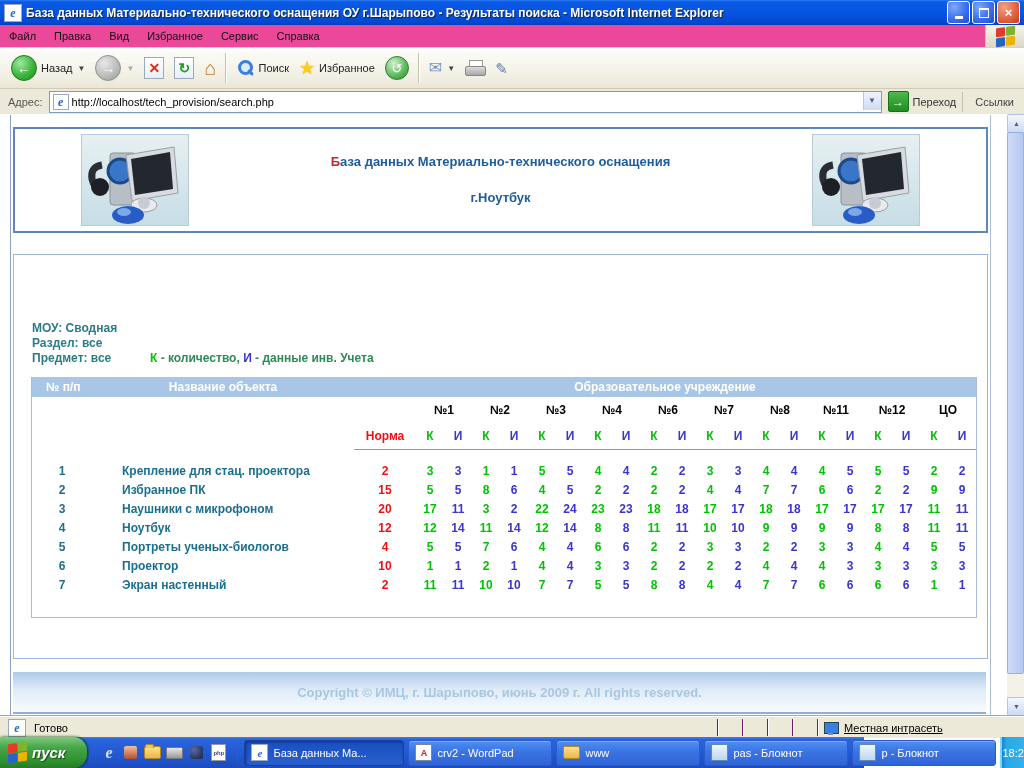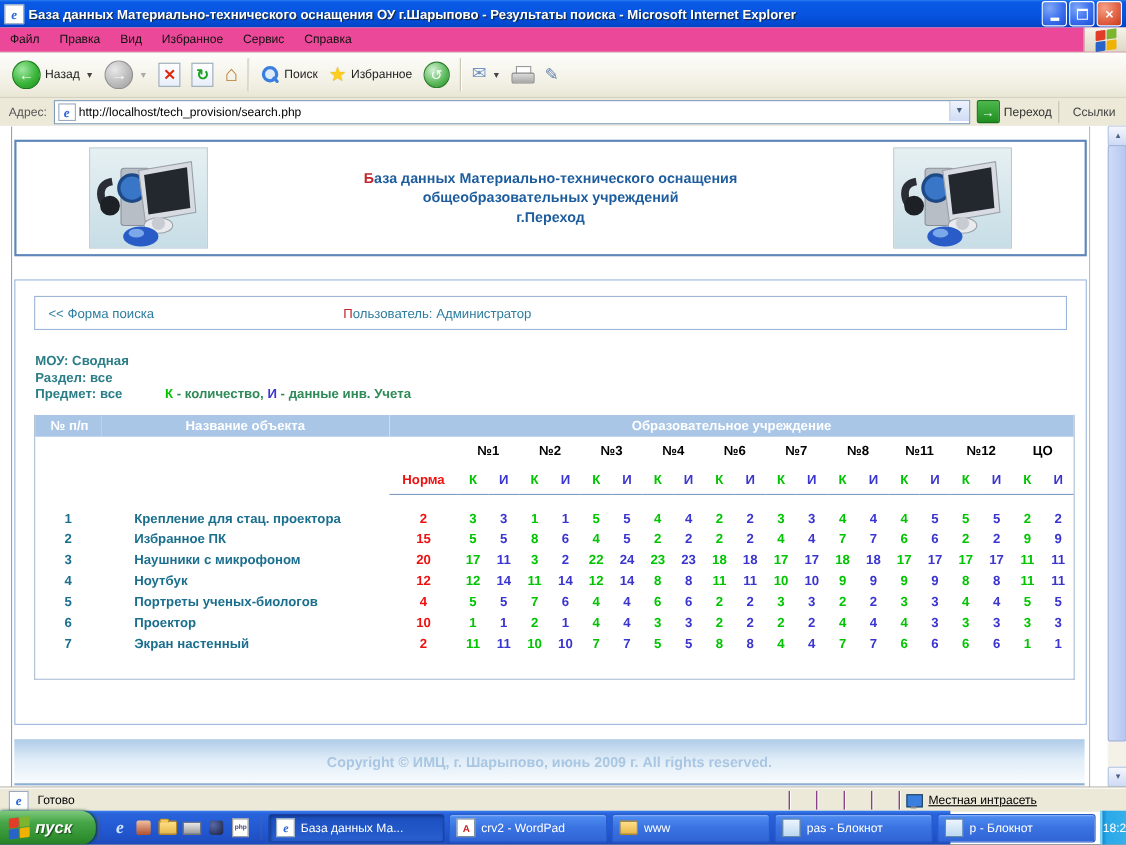--- a/index.html
+++ b/index.html
@@ -262,46 +262,40 @@
             <polygon points="44,20 92,12 96,58 50,66" fill="#d8dce2" stroke="#9aa0a8"></polygon>
             <polygon points="49,24 88,17 91,54 53,60" fill="#23282e"></polygon>
             <ellipse cx="62" cy="70" rx="13" ry="7" fill="#e8eaee" stroke="#9aa0a8"></ellipse>
             <circle cx="62" cy="68" r="6" fill="#c8ccd2"></circle>
             <ellipse cx="46" cy="80" rx="16" ry="9" fill="#2a5cc8" stroke="#16ay" stroke-width="0"></ellipse>
             <ellipse cx="42" cy="77" rx="7" ry="4" fill="#7aa8e8"></ellipse>
           </svg>
         </span>
         <div class="hdr-title">
           <span class="redcap">Б</span><span>аза данных Материально-технического оснащения</span><br>
-          <span>общеобразовательных учреждений</span><br>
-          <span>г.Переход</span>
+          <br>
+          <span>г.Ноутбук</span>
         </div>
         <span class="hdr-img right">
           <svg width="106" height="90" viewBox="0 0 106 90">
             <rect x="28" y="18" width="26" height="52" rx="3" fill="#b8bec6" stroke="#8a9098"></rect>
             <path d="M20 30 q-12 2 -10 14 q2 10 12 8" fill="none" stroke="#2a2e34" stroke-width="7"></path>
             <circle cx="18" cy="52" r="9" fill="#1d2126"></circle>
             <circle cx="38" cy="36" r="12" fill="#3a76c8" stroke="#1d4a86" stroke-width="3"></circle>
             <polygon points="44,20 92,12 96,58 50,66" fill="#d8dce2" stroke="#9aa0a8"></polygon>
             <polygon points="49,24 88,17 91,54 53,60" fill="#23282e"></polygon>
             <ellipse cx="62" cy="70" rx="13" ry="7" fill="#e8eaee" stroke="#9aa0a8"></ellipse>
             <circle cx="62" cy="68" r="6" fill="#c8ccd2"></circle>
             <ellipse cx="46" cy="80" rx="16" ry="9" fill="#2a5cc8"></ellipse>
             <ellipse cx="42" cy="77" rx="7" ry="4" fill="#7aa8e8"></ellipse>
           </svg>
         </span>
       </div>
 
       <div class="mainbox">
-        <div class="navbox">
-          <span class="navlink">&lt;&lt; Форма поиска</span>
-          <span class="userline">
-            <span class="redcap">П</span><span>ользователь: Администратор</span>
-          </span>
-        </div>
         <div class="infoblock">
           <div><span>МОУ:</span> <span style="font-weight:bold">Сводная</span></div>
           <div>Раздел: все</div>
           <div>Предмет: все</div>
           <div class="legend">
             <span class="lk">К</span><span> - количество, </span><span class="li">И</span><span> - данные инв. Учета</span>
           </div>
         </div>
         <div class="tablewrap">
           <table class="res" id="results-table">

